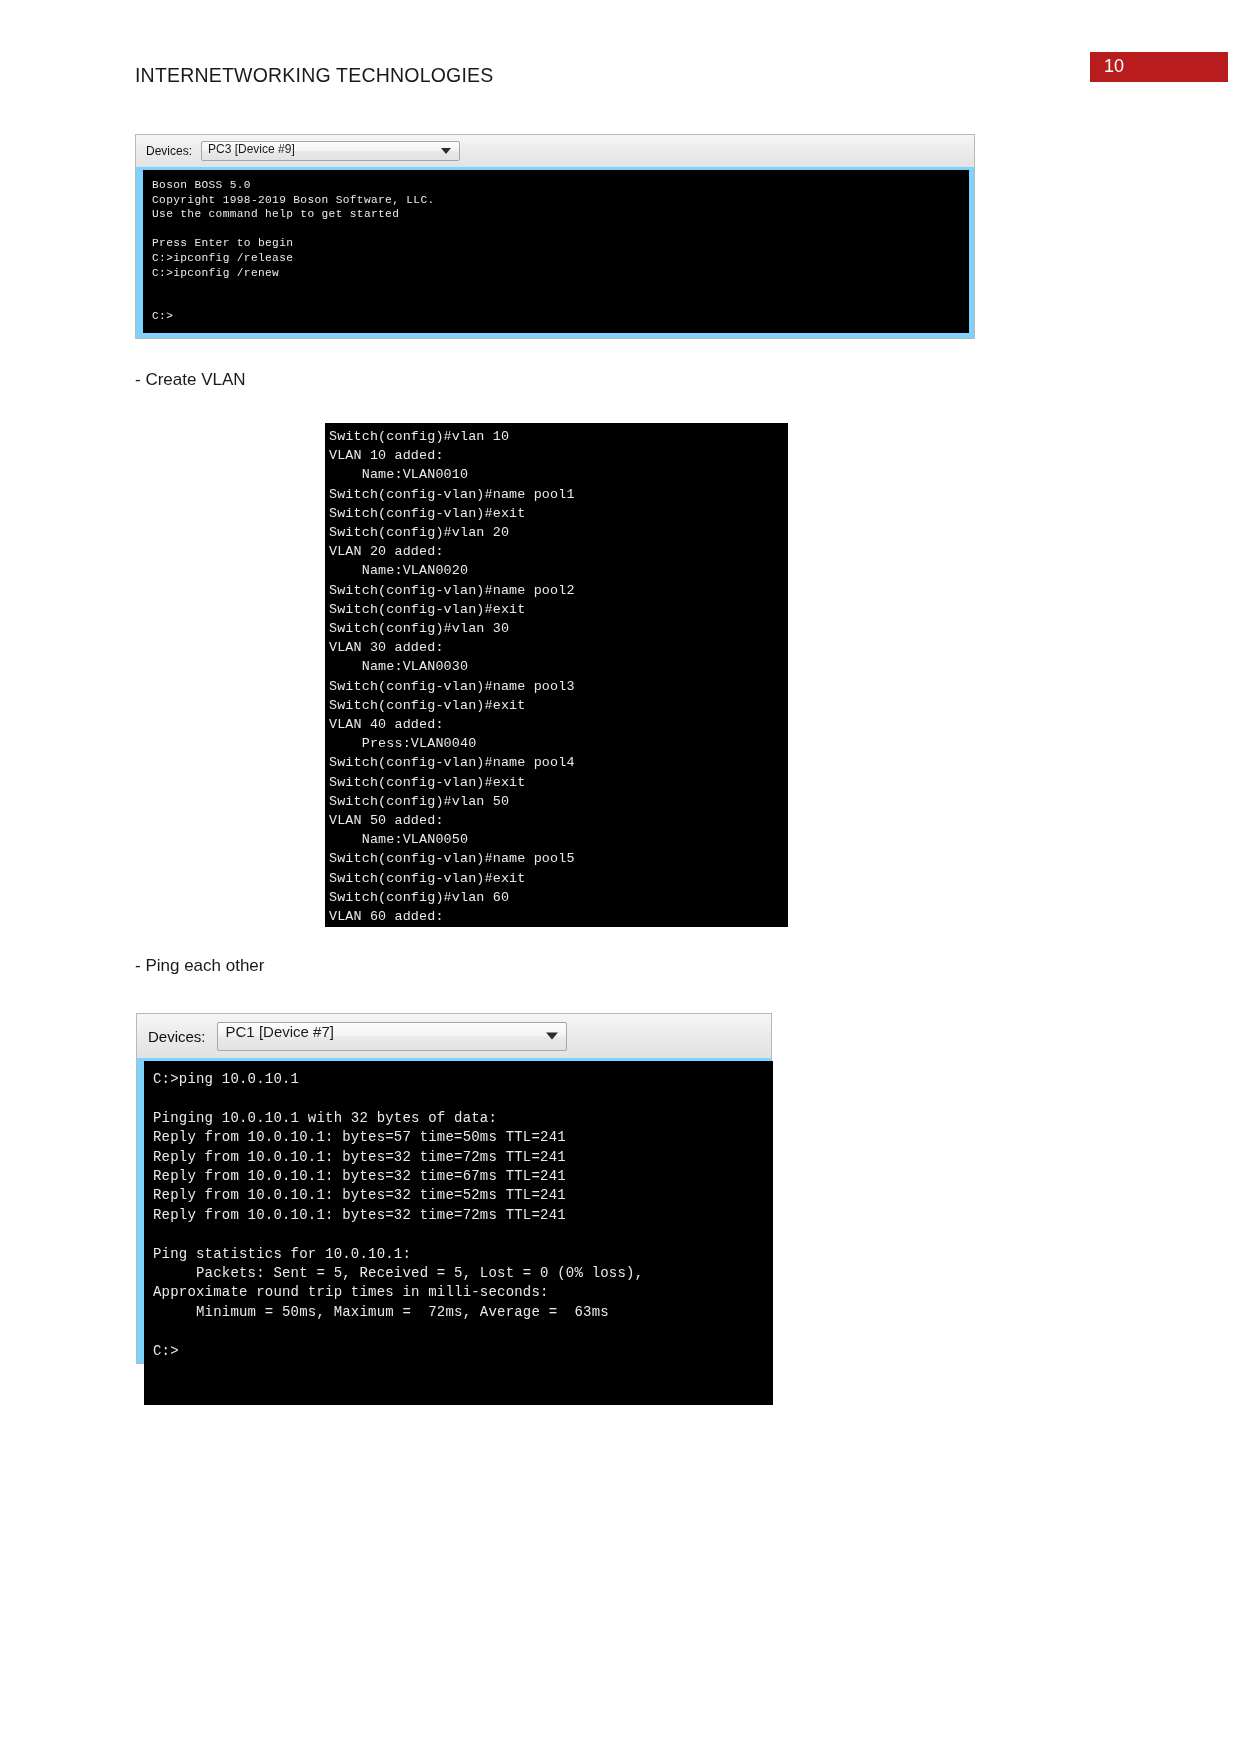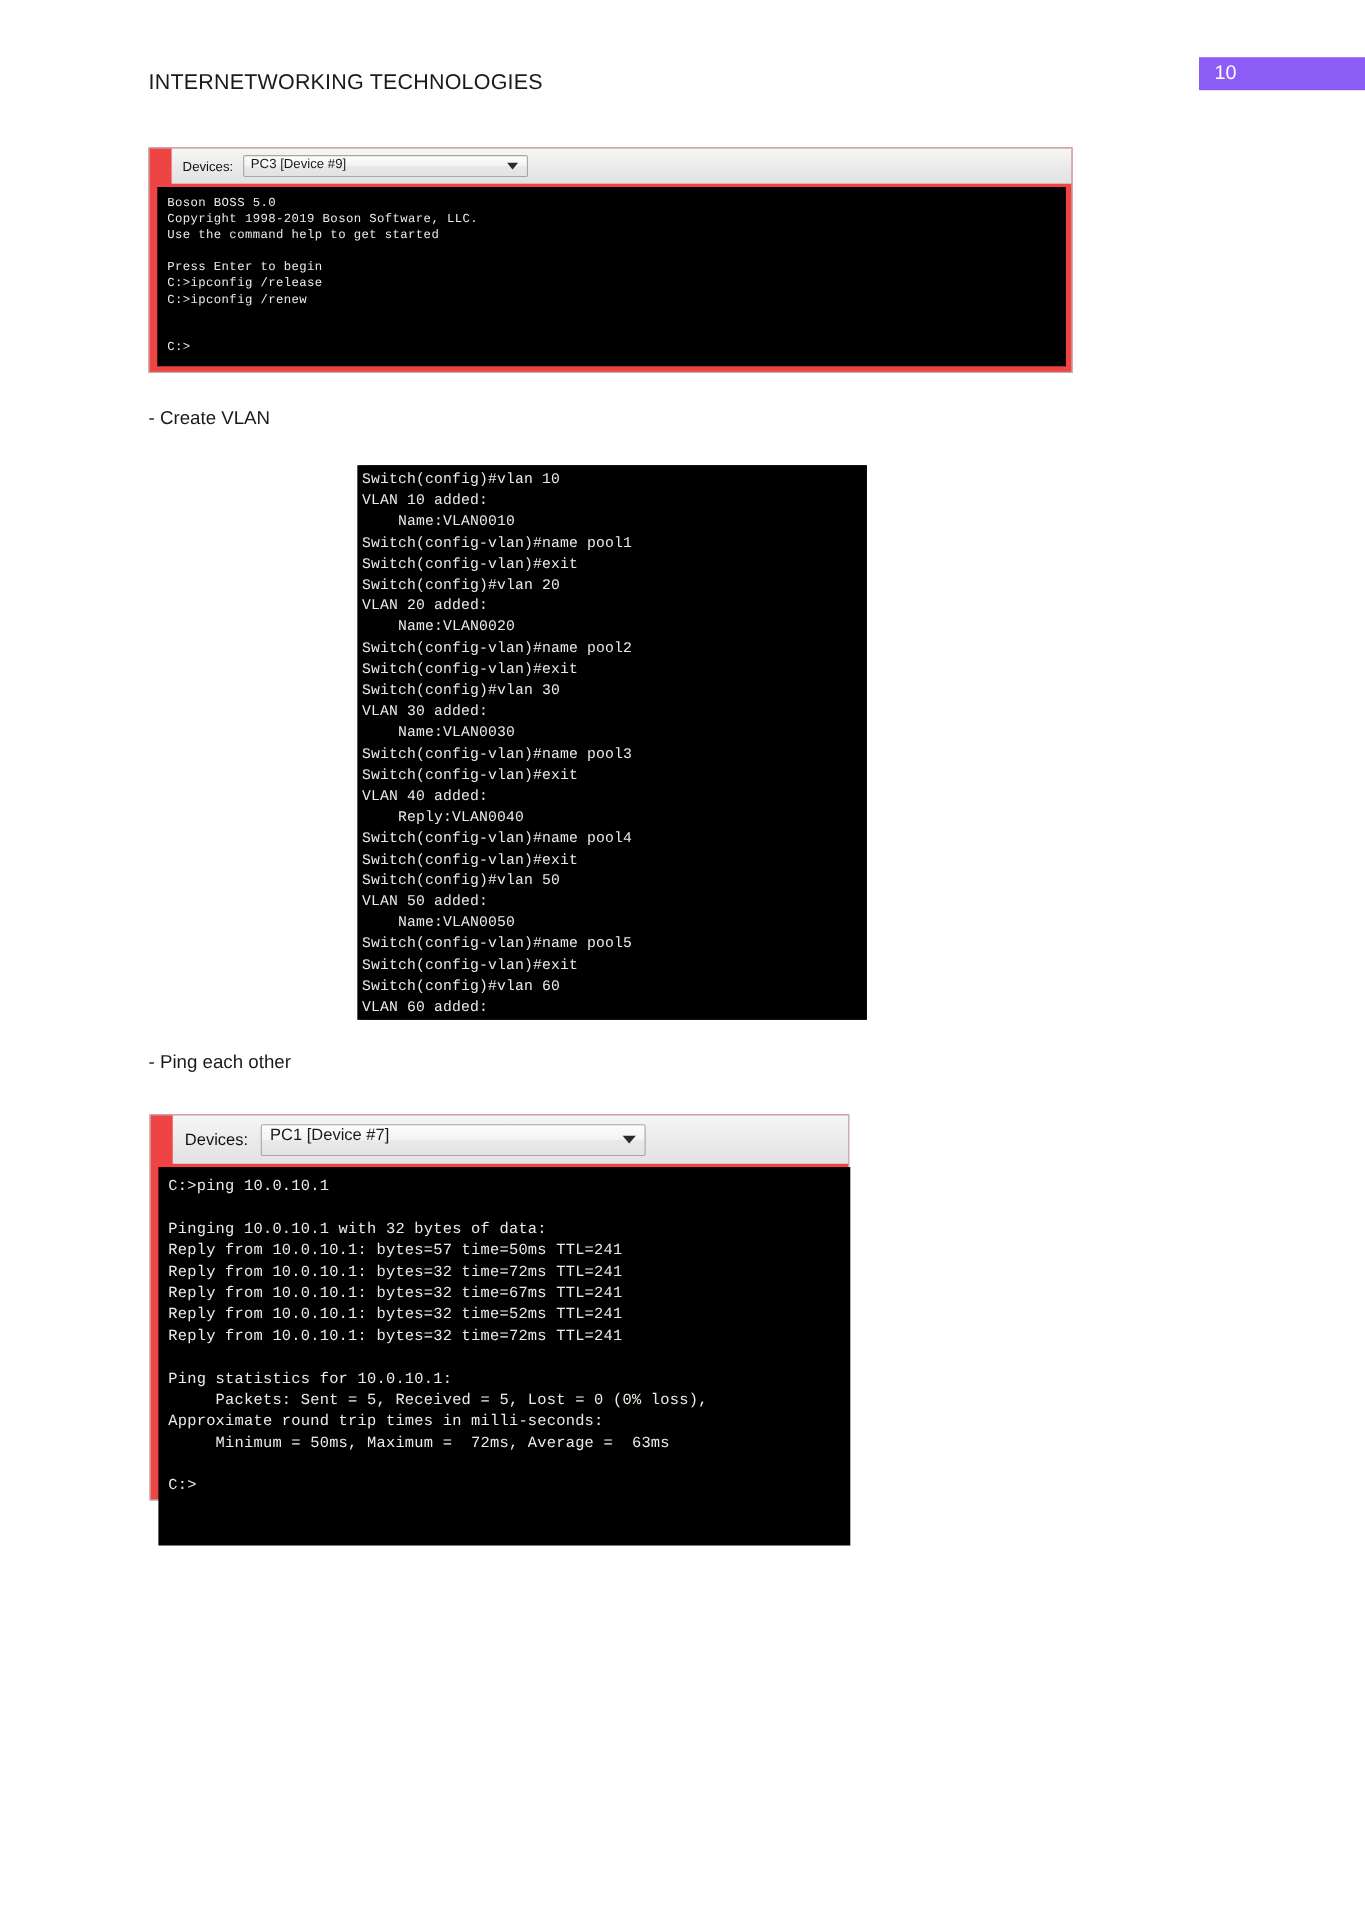--- a/index.html
+++ b/index.html
@@ -28,39 +28,38 @@
     top: 64px;
     font-size: 19.5px;
     letter-spacing: 0.2px;
     color: #1a1a1a;
     white-space: nowrap;
   }
   .page-number-badge {
     position: absolute;
     left: 1090px;
     top: 52px;
-    width: 151px;
+    width: 138px;
     height: 30px;
-    background: #8b5cf6;
+    background: #b91c1c;
   }
   .page-number-badge .num {
     position: absolute;
     left: 14px;
     top: 4px;
     font-size: 18px;
     color: #ffffff;
   }
 
   
   .console-window {
     position: absolute;
-    background: #ef4444;
+    background: #7dd3fc;
     border: 1px solid #b8b8b8;
     box-sizing: border-box;
-    padding-left: 20px;
   }
   .device-bar {
     display: flex;
     align-items: center;
     box-sizing: border-box;
     background: linear-gradient(to bottom, #f6f6f6 0%, #eaeaea 55%, #e2e2e2 100%);
   }
   .device-label {
     color: #111;
     white-space: nowrap;
@@ -252,21 +251,21 @@
       <div class="line">VLAN 20 added:</div>
       <div class="line">    Name:VLAN0020</div>
       <div class="line">Switch(config-vlan)#name pool2</div>
       <div class="line">Switch(config-vlan)#exit</div>
       <div class="line">Switch(config)#vlan 30</div>
       <div class="line">VLAN 30 added:</div>
       <div class="line">    Name:VLAN0030</div>
       <div class="line">Switch(config-vlan)#name pool3</div>
       <div class="line">Switch(config-vlan)#exit</div>
       <div class="line">VLAN 40 added:</div>
-      <div class="line">    Reply:VLAN0040</div>
+      <div class="line">    Press:VLAN0040</div>
       <div class="line">Switch(config-vlan)#name pool4</div>
       <div class="line">Switch(config-vlan)#exit</div>
       <div class="line">Switch(config)#vlan 50</div>
       <div class="line">VLAN 50 added:</div>
       <div class="line">    Name:VLAN0050</div>
       <div class="line">Switch(config-vlan)#name pool5</div>
       <div class="line">Switch(config-vlan)#exit</div>
       <div class="line">Switch(config)#vlan 60</div>
       <div class="line">VLAN 60 added:</div>
     </div>

